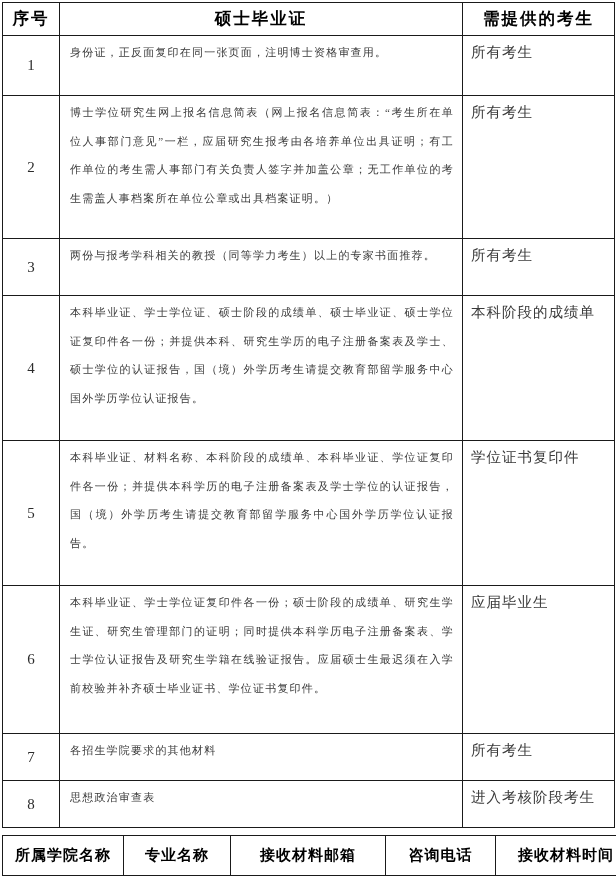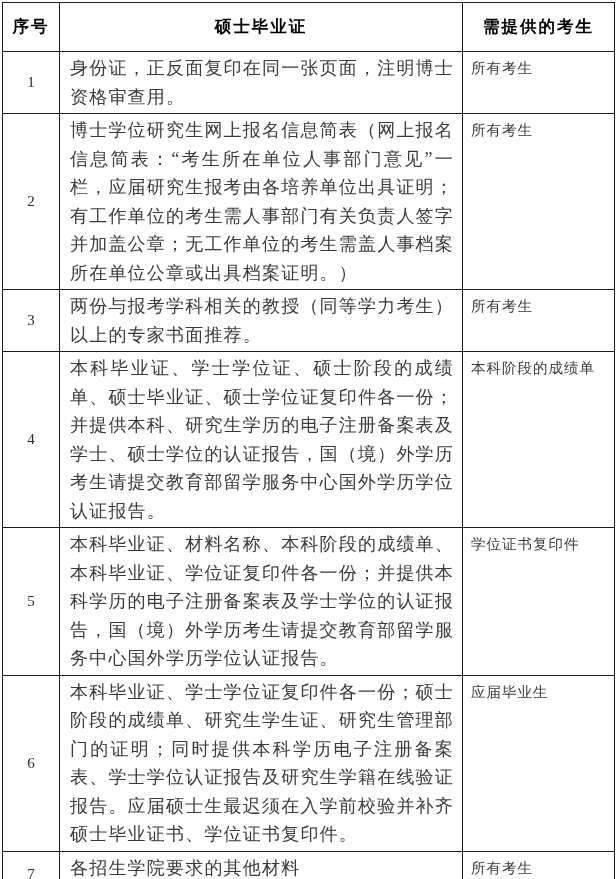--- a/index.html
+++ b/index.html
@@ -22,33 +22,33 @@
   table.materials th, table.materials td {
     border: 1.5px solid #1a1a1a;
     overflow: hidden;
   }
   table.materials th {
     font-size: 16.5px;
     font-weight: bold;
     color: #000000;
     text-align: center;
     letter-spacing: 2px;
-    height: 49px;
+    height: 33px;
     vertical-align: middle;
   }
   td.num {
     text-align: center;
     vertical-align: middle;
     font-size: 15px;
     color: #2b2b2b;
   }
   td.mat {
     vertical-align: top;
     padding: 2px 8px 2px 10px;
-    font-size: 18px;
+    font-size: 11px;
     line-height: 28.5px;
     letter-spacing: 1.2px;
     text-align: justify;
     color: #3a3a3a;
   }
   td.cand {
     vertical-align: top;
     padding: 3px 4px 16px 8px;
     font-size: 14.5px;
     line-height: 27px;

